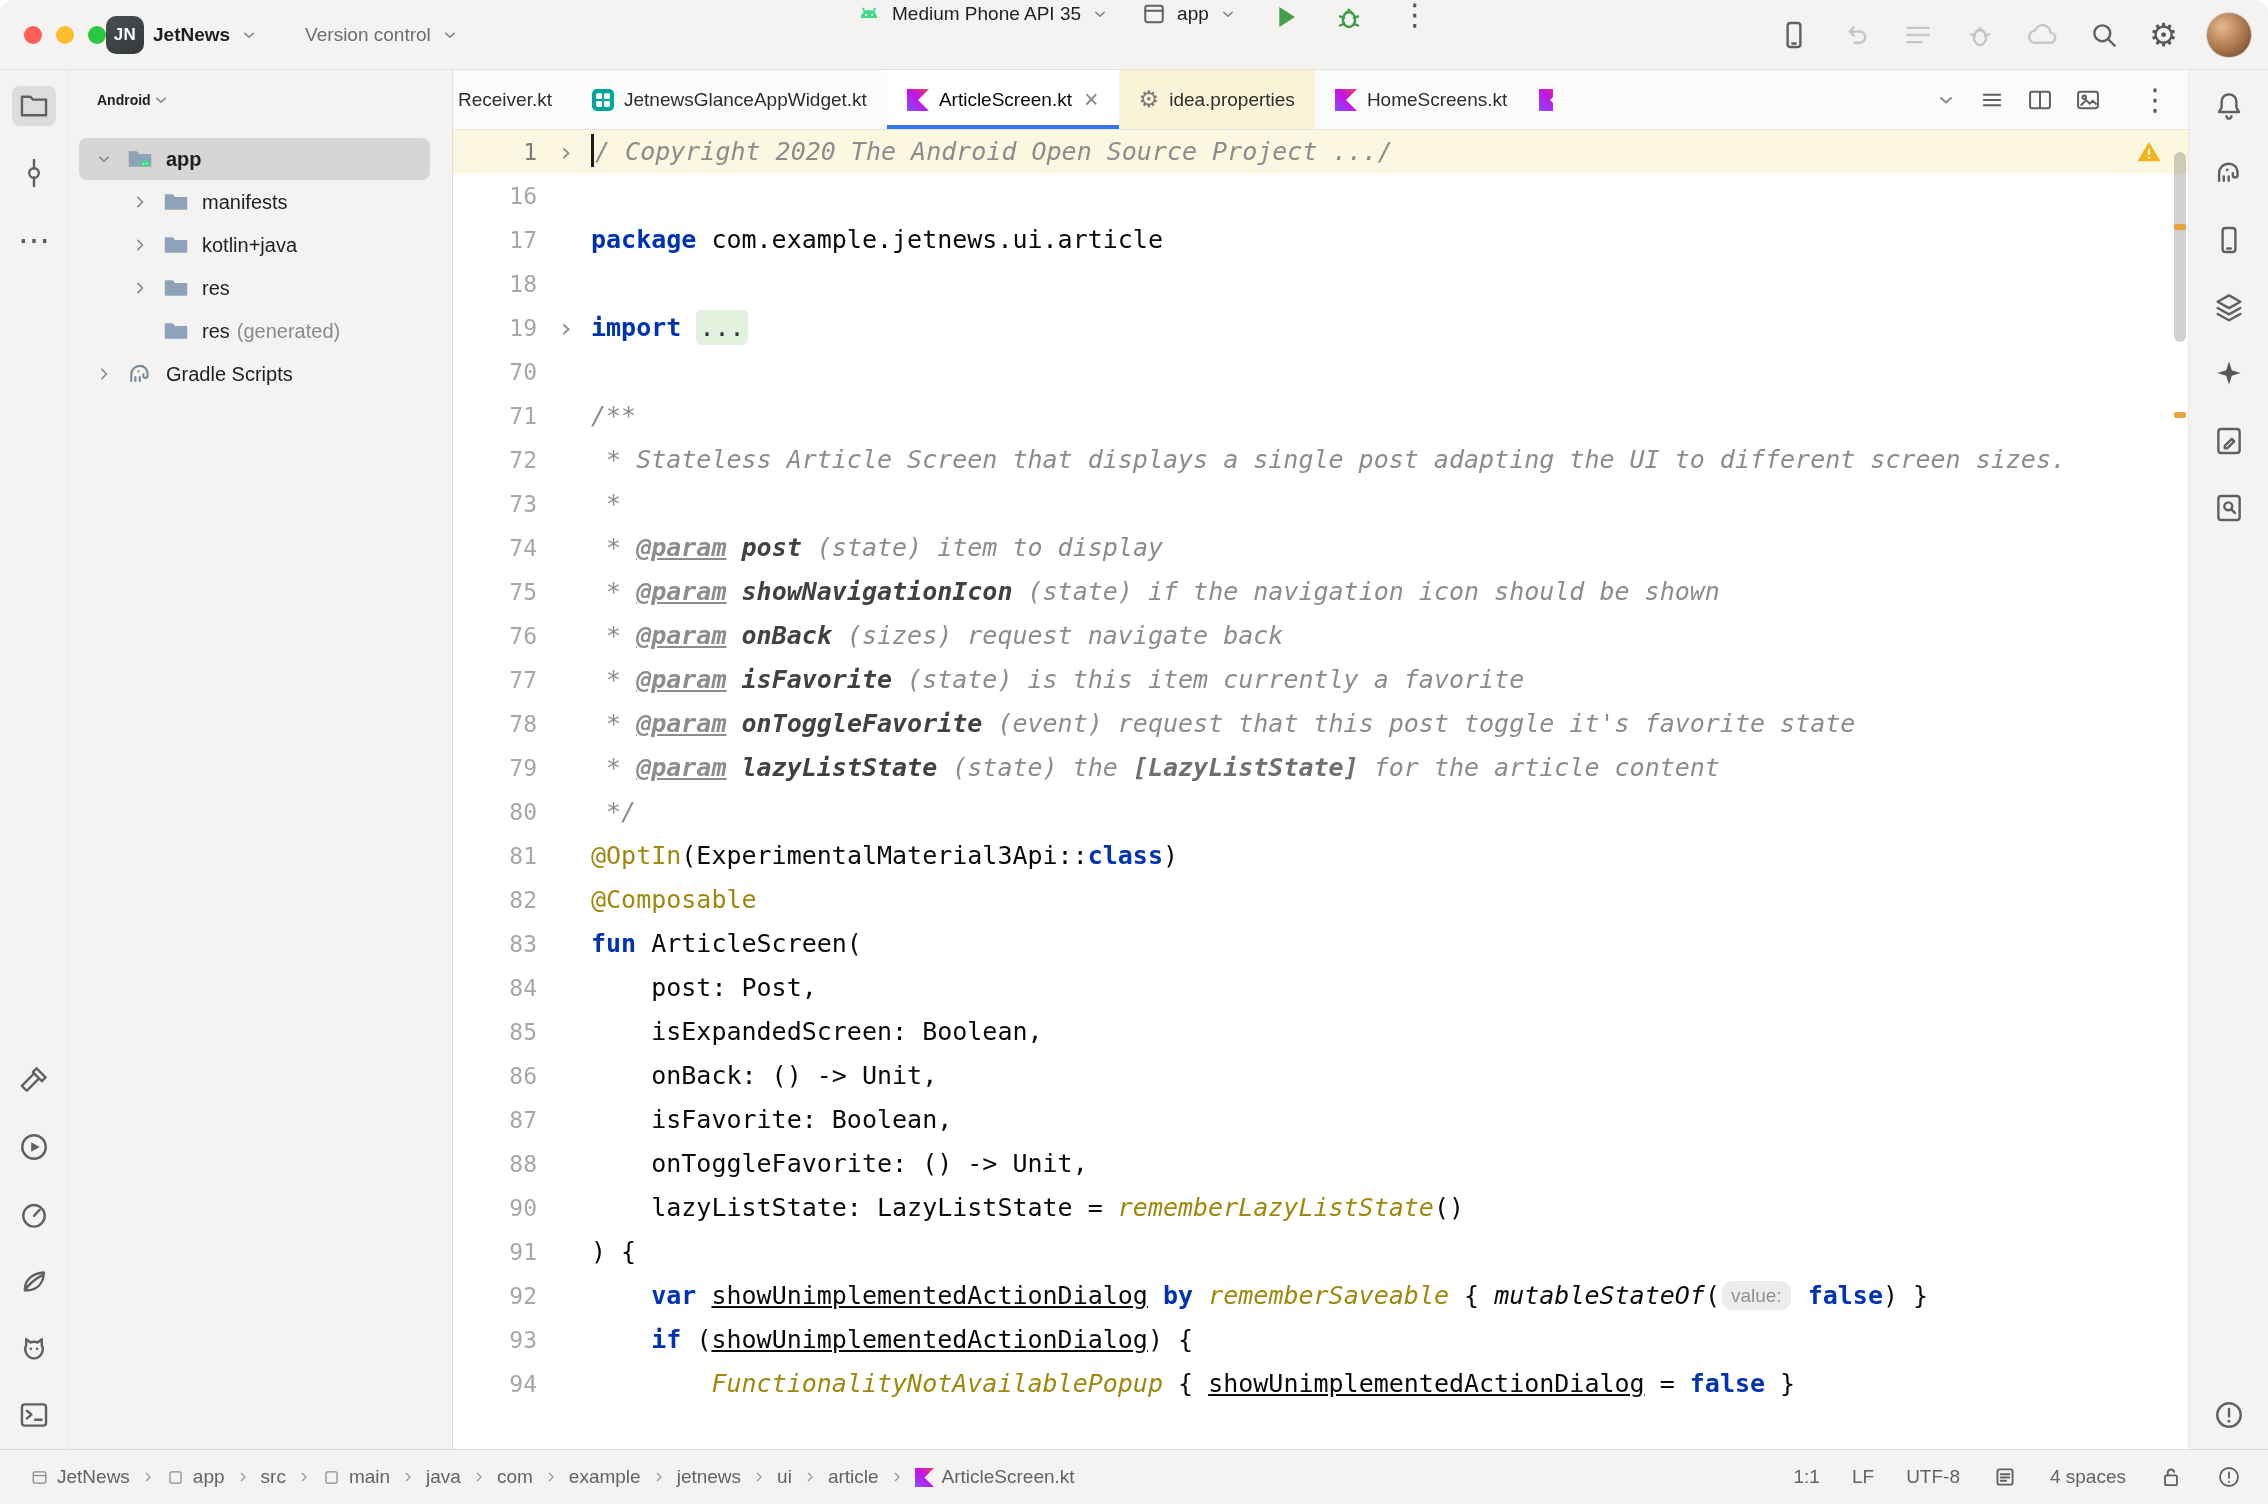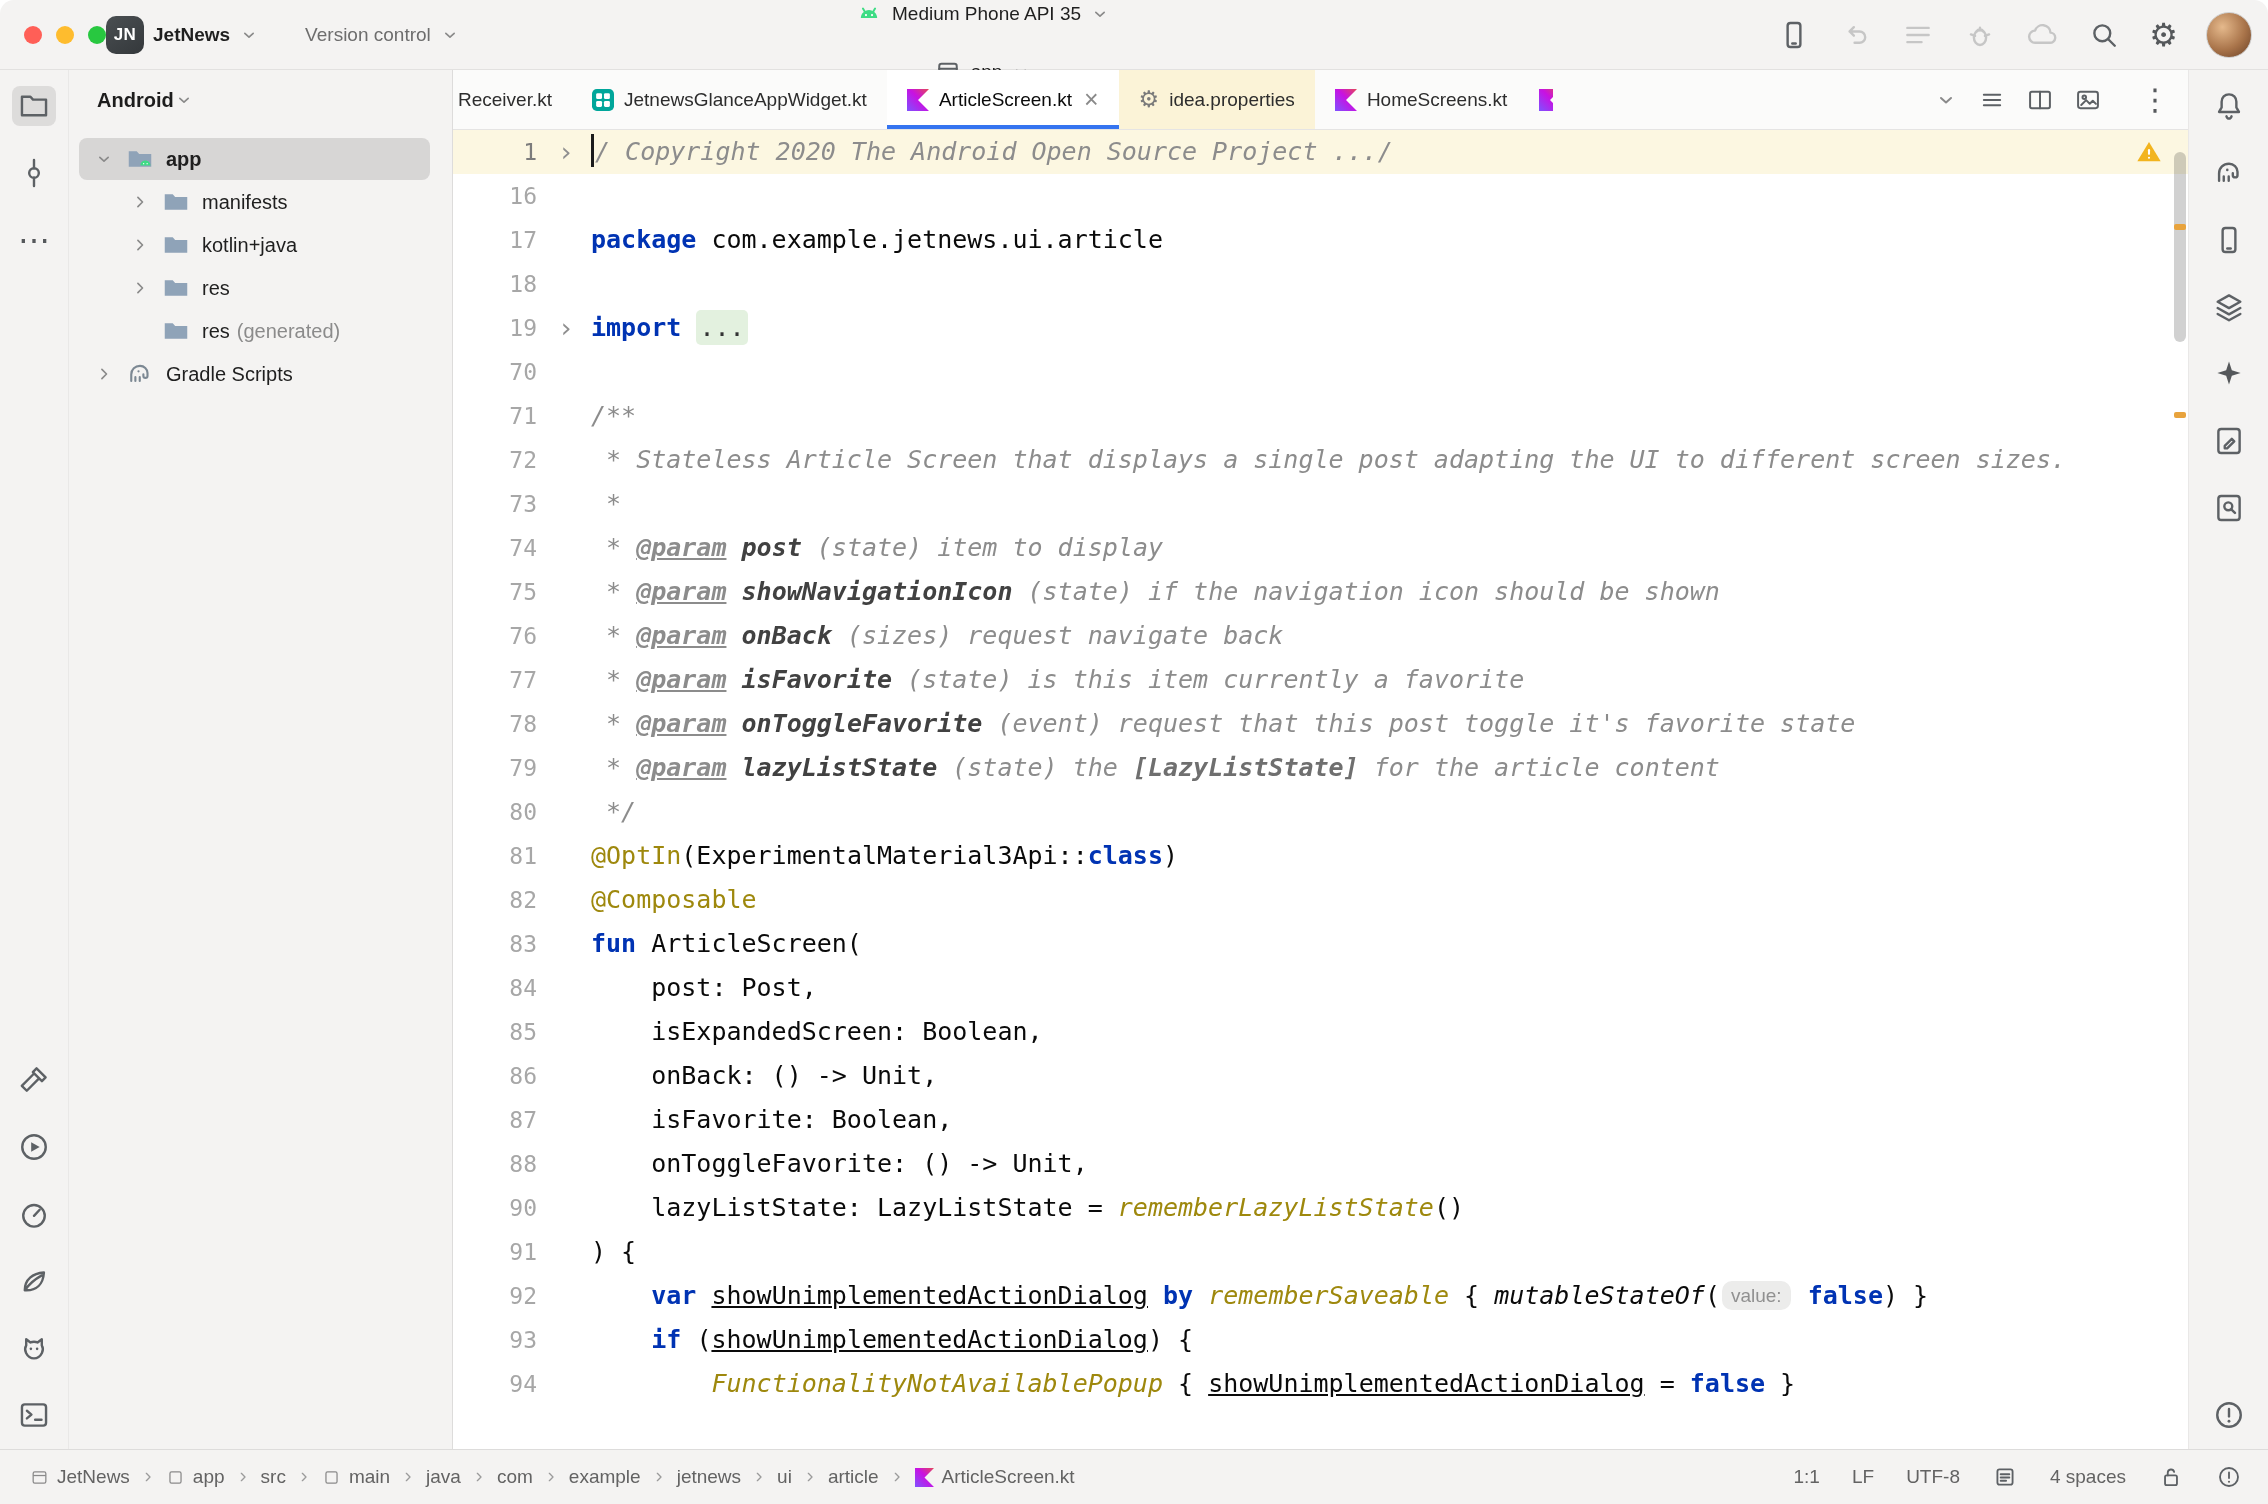--- a/index.html
+++ b/index.html
@@ -13,21 +13,21 @@
   .traffic { display:flex; gap:14px; align-items:center; }
   .tl { width:18px; height:18px; border-radius:50%; display:inline-block; }
   .tl.red{ background:#ff5f57; } .tl.yellow{ background:#febc2e; } .tl.green{ background:#28c840; }
   .tb-group { display:flex; align-items:center; gap:9px; cursor:default; }
   .project-widget { }
   .jn-badge { width:38px; height:38px; border-radius:10px; background:linear-gradient(145deg,#4a4f52,#34383b);
     color:#fff; font-size:17px; font-weight:bold; display:flex; align-items:center; justify-content:center; letter-spacing:.5px; }
   .tb-label { font-size:19px; color:#1f1f1f; font-weight:600; }
   .tb-label.muted { color:#6d6d6d; font-weight:400; }
   .vcs-widget { margin-left:46px; }
-  .tb-center { position:absolute; left:855px; top:0; height:100%; display:flex; align-items:center; gap:30px;flex-direction:column; }
+  .tb-center { position:absolute; left:855px; top:0; height:100%; display:flex; align-items:flex-start; gap:30px; }
   .tb-center .plain { font-weight:500; }
   .tb-right { position:absolute; right:16px; top:0; height:100%; display:flex; align-items:center; gap:28px; }
   .icon { width:34px; height:34px; stroke:#5d6165; fill:none; stroke-width:1.7; stroke-linecap:round; stroke-linejoin:round; }
   .icon.small { width:28px; height:28px; }
   .icon.dim { stroke:#c6c6c6; }
   .char-icon { font-size:32px; color:#55585b; line-height:1; }
   .kebab { font-size:30px; color:#55585b; line-height:1; padding:0 4px; }
   .avatar { width:46px; height:46px; border-radius:50%; border:1px solid #cfcfcf;
     background:radial-gradient(circle at 35% 32%, #e5b98c, #a9744a 55%, #6f4529 95%); }
   .chev { width:20px; height:20px; stroke:#8a8a8a; fill:none; stroke-width:2; stroke-linecap:round; stroke-linejoin:round; }
@@ -38,21 +38,21 @@
   .rail.left { border-right:1px solid #e9e8e7; }
   .rail.right { width:80px; border-left:1px solid #e9e8e7; }
   .rail-top, .rail-bottom { display:flex; flex-direction:column; align-items:center; gap:27px; }
   .rail-bottom { margin-top:auto; }
   .rail-btn { width:44px; height:40px; display:flex; align-items:center; justify-content:center; border-radius:8px; }
   .rail-btn.active { background:#dddcdb; }
 
   
   .sidebar { width:384px; background:#f4f3f2; border-right:1px solid #dddcdb; display:flex; flex-direction:column; }
   .sidebar-header { height:60px; display:flex; align-items:center; padding-left:28px;
-    font-size:20px; font-weight:600; color:#1d1d1d; }
+    font-size:14px; font-weight:600; color:#1d1d1d; }
   .tree { padding-top:8px; font-size:20px; color:#1f1f1f; }
   .tree-row { display:flex; align-items:center; height:42px; margin:0 22px 1px 10px; border-radius:8px; padding-left:8px; }
   .tree-row.lvl1 { padding-left:44px; }
   .tree-row.selected { background:#d7d6d5; }
   .tw-chevron { width:34px; display:flex; justify-content:center; }
   .tw-icon { width:34px; display:flex; justify-content:center; margin-left:2px; position:relative; }
   .tw-label { margin-left:9px; white-space:nowrap; }
   .tw-label.bold { font-weight:600; }
   .tw-suffix { margin-left:7px; color:#8b8b8b; }
 

